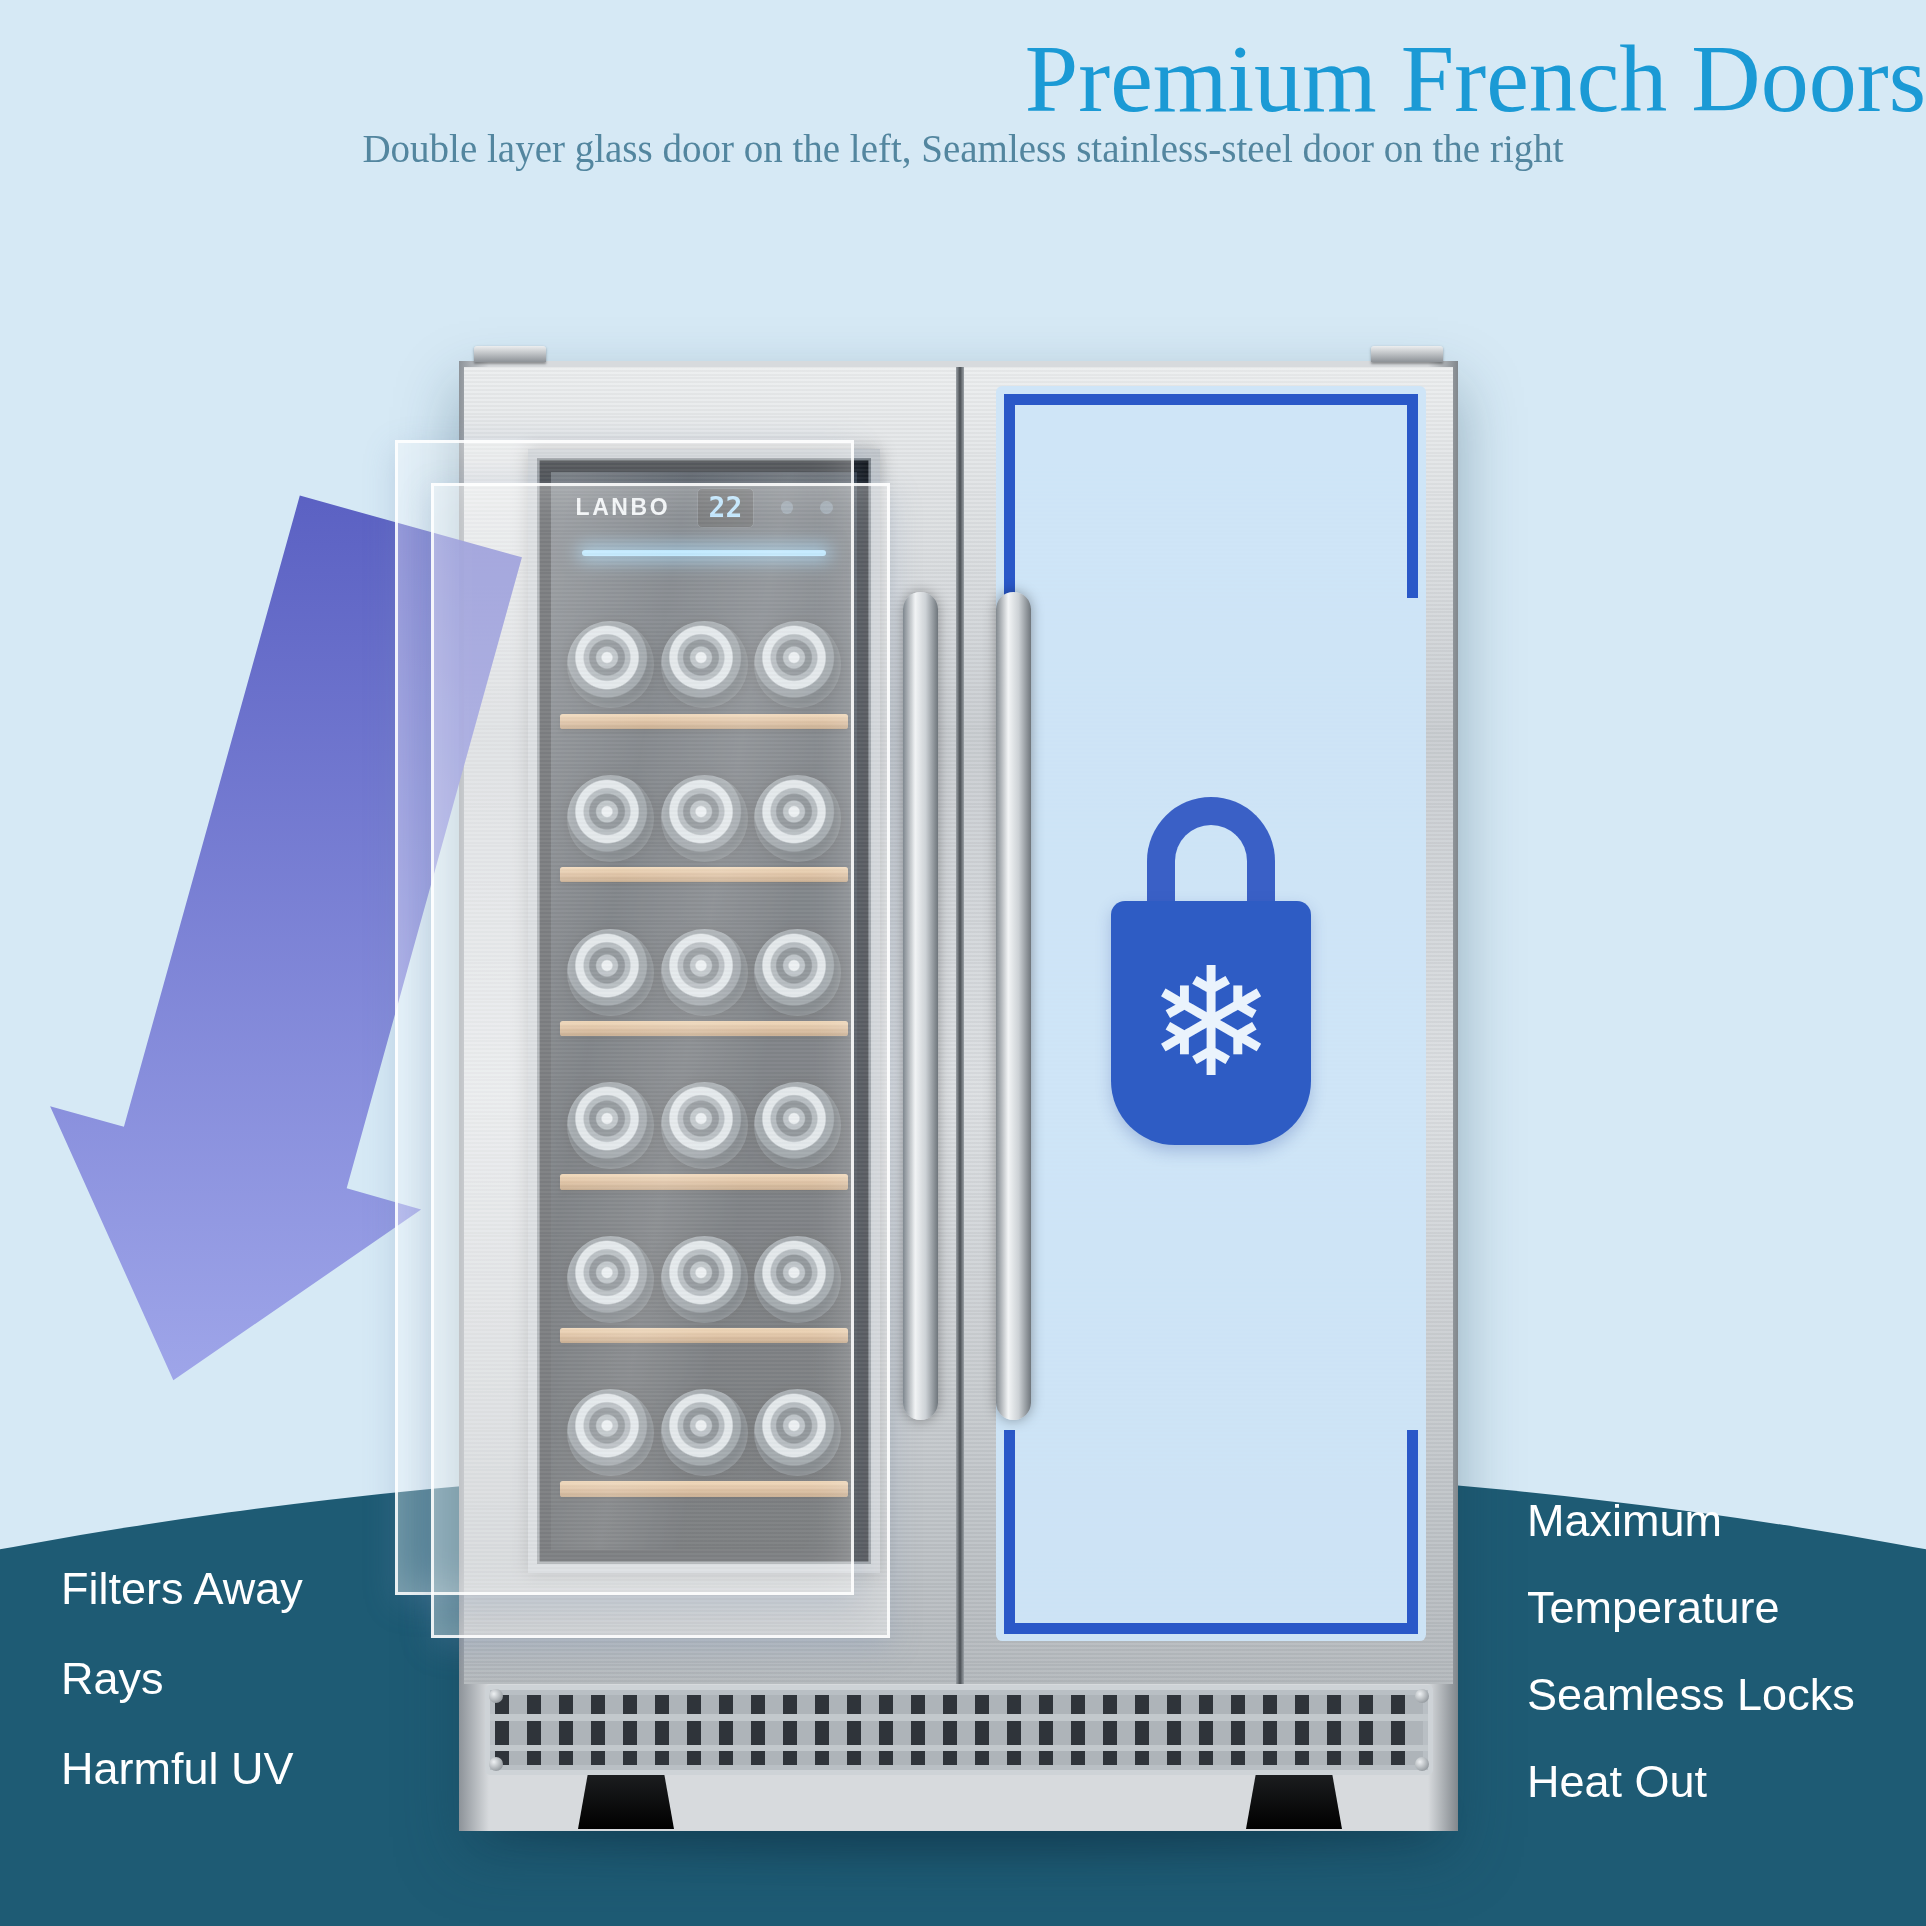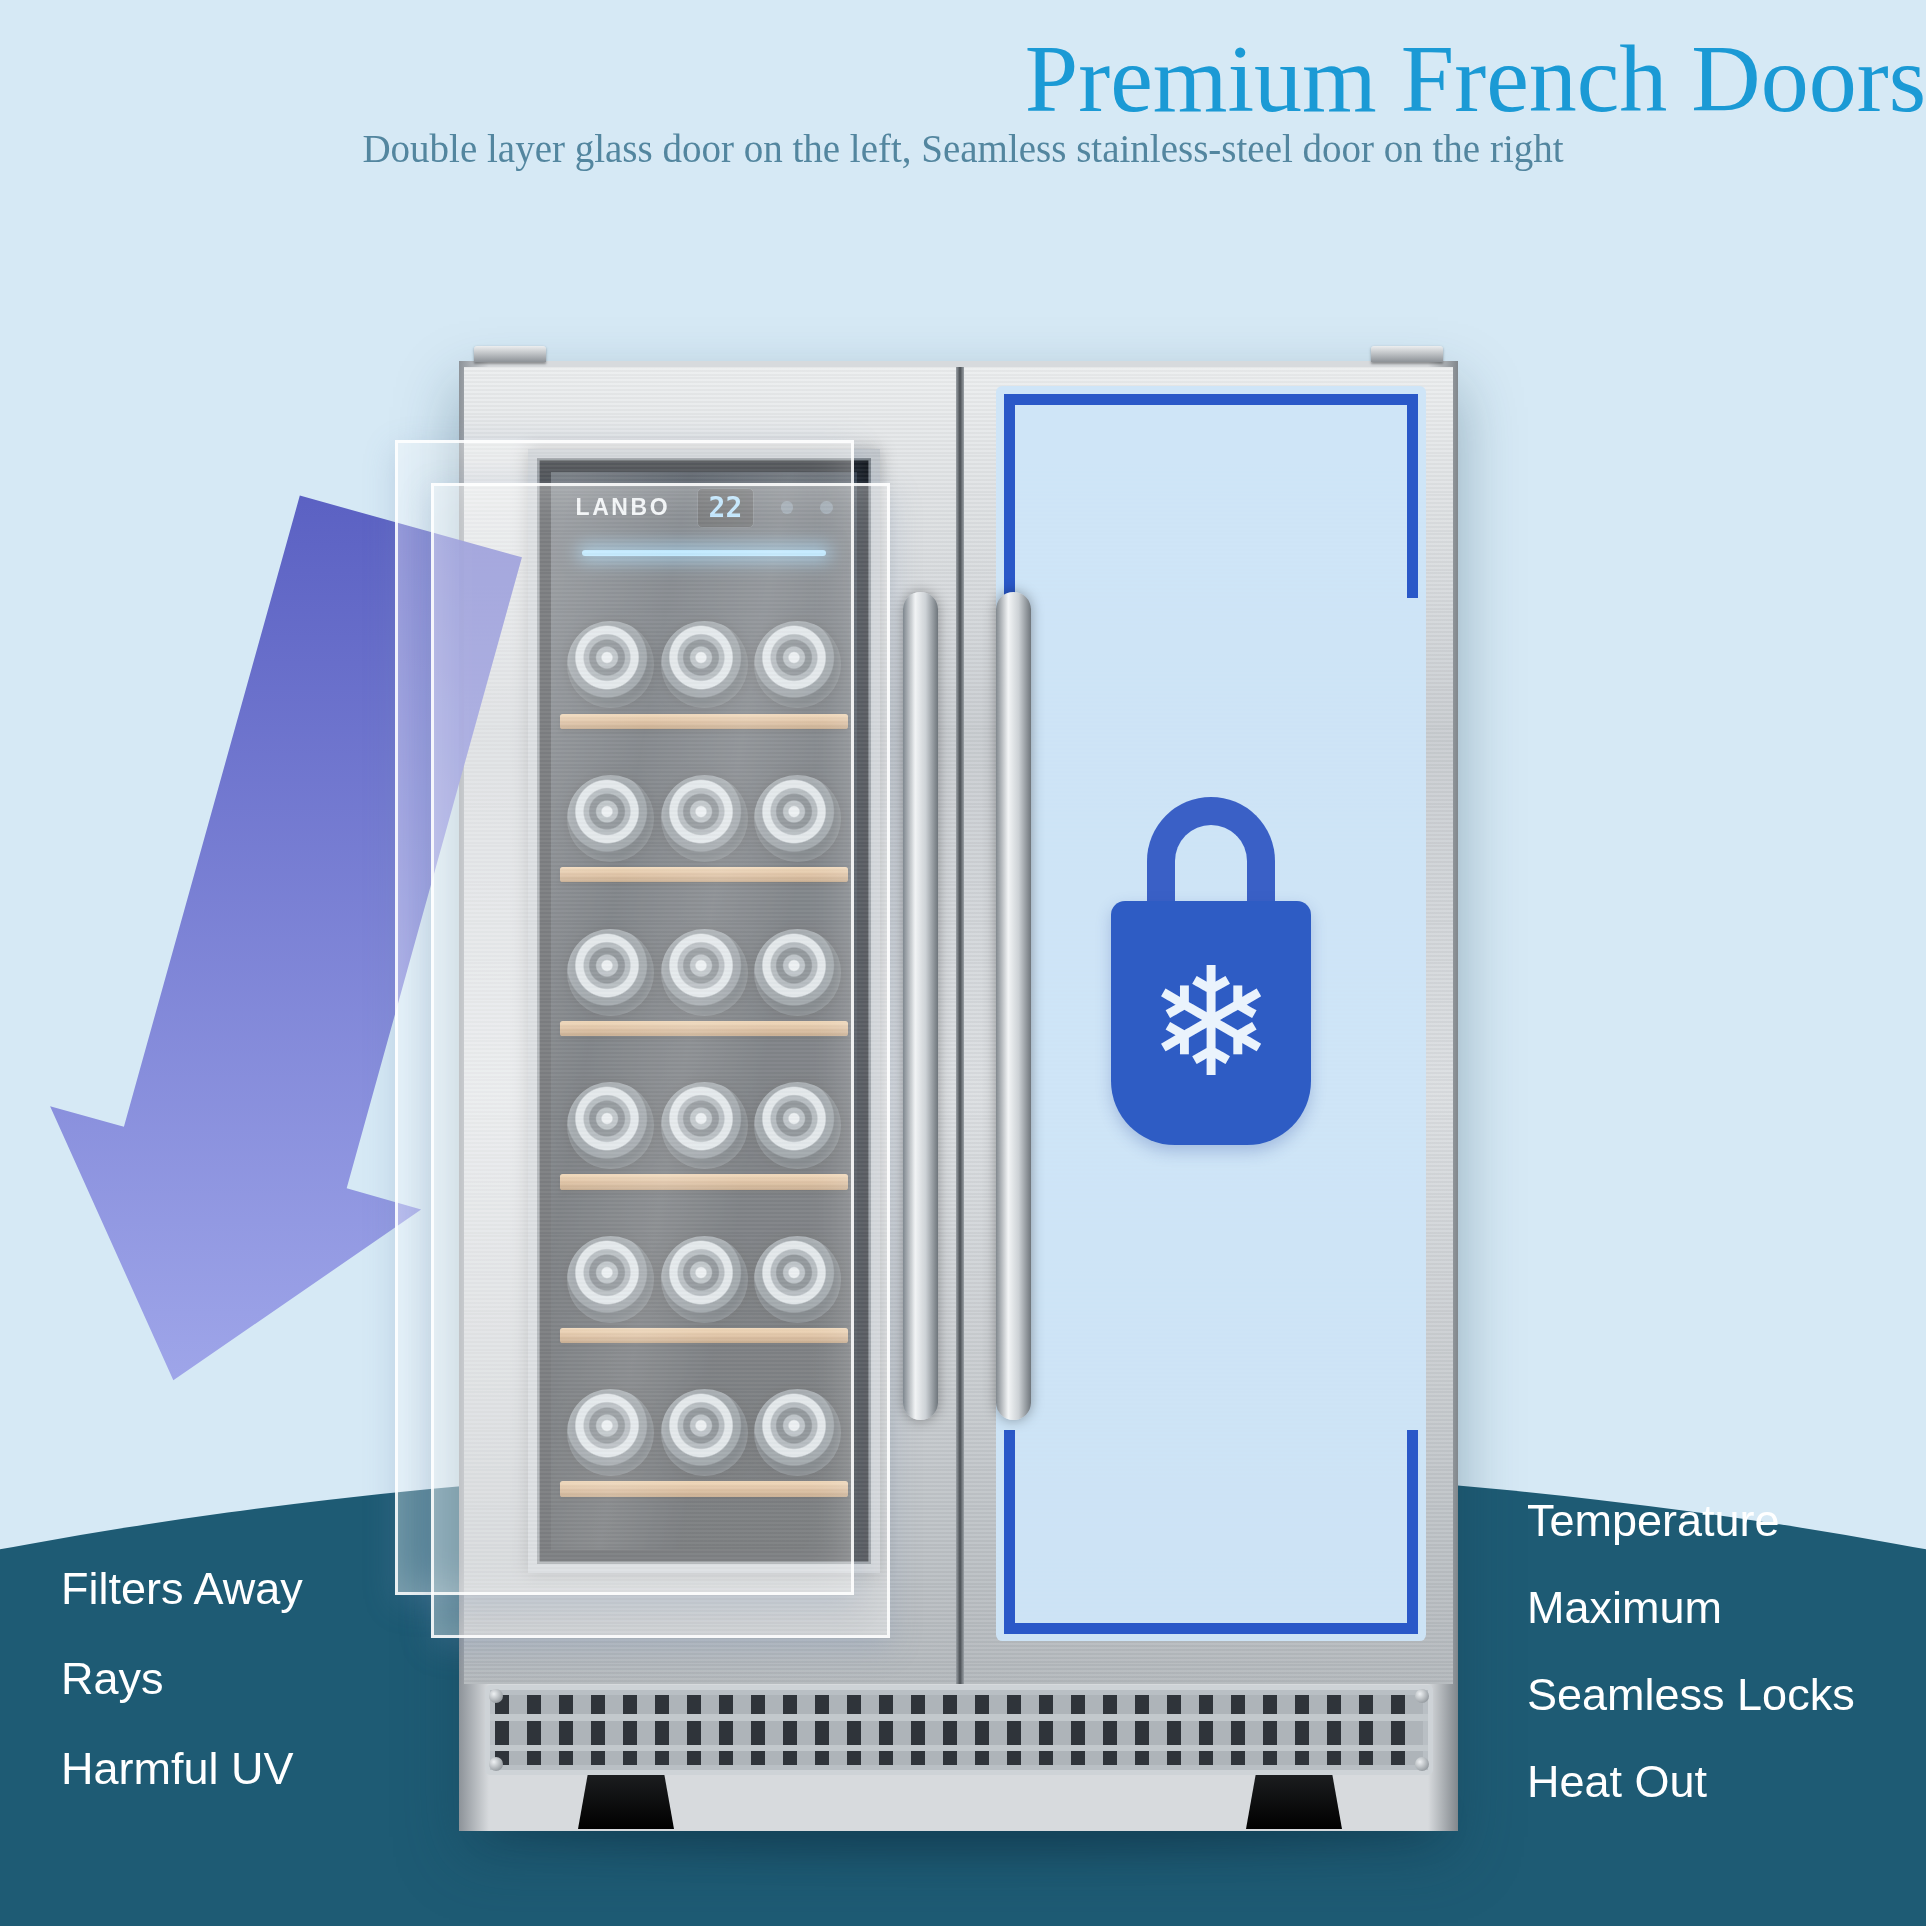--- a/index.html
+++ b/index.html
@@ -248,20 +248,20 @@
 
   <div class="pane pane-back"></div>
   <div class="pane pane-front"></div>
 
   <div class="callout callout-left">
     <div class="callout-line">Filters Away</div>
     <div class="callout-line">Rays</div>
     <div class="callout-line">Harmful UV</div>
   </div>
   <div class="callout callout-right">
+    <div class="callout-line">Maximum</div>
     <div class="callout-line">Temperature</div>
-    <div class="callout-line">Maximum</div>
     <div class="callout-line">Seamless Locks</div>
     <div class="callout-line">Heat Out</div>
   </div>
 
 </div>
 
 
 </body></html>

